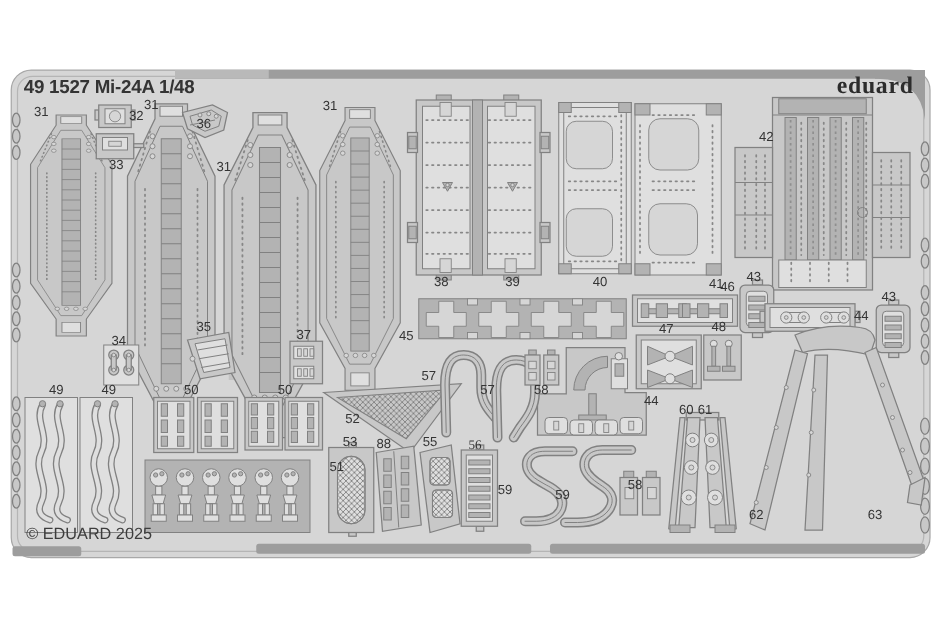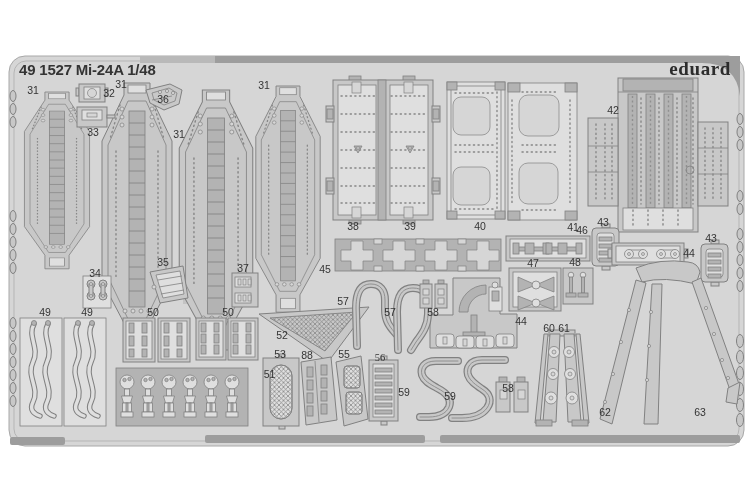--- a/index.html
+++ b/index.html
@@ -653,14 +653,15 @@
       <span class="plbl" style="left: 450px; top: 396px;">59</span>
       <span class="plbl" style="left: 549px; top: 328px;">60</span>
       <span class="plbl" style="left: 564px; top: 328px; text-align: center;">61</span>
       <span class="plbl" style="left: 605px; top: 412px;">62</span>
       <span class="plbl" style="left: 700px; top: 412px;">63</span>
       <span class="plbl" style="left: 521px; top: 321px;">44</span>
     </div>
 
 <div class="title">49 1527 Mi-24A 1/48</div>
 <div class="brand">eduard</div>
+<div class="copyright">© EDUARD 2025</div>
 
 </div>
 
 </body></html>

